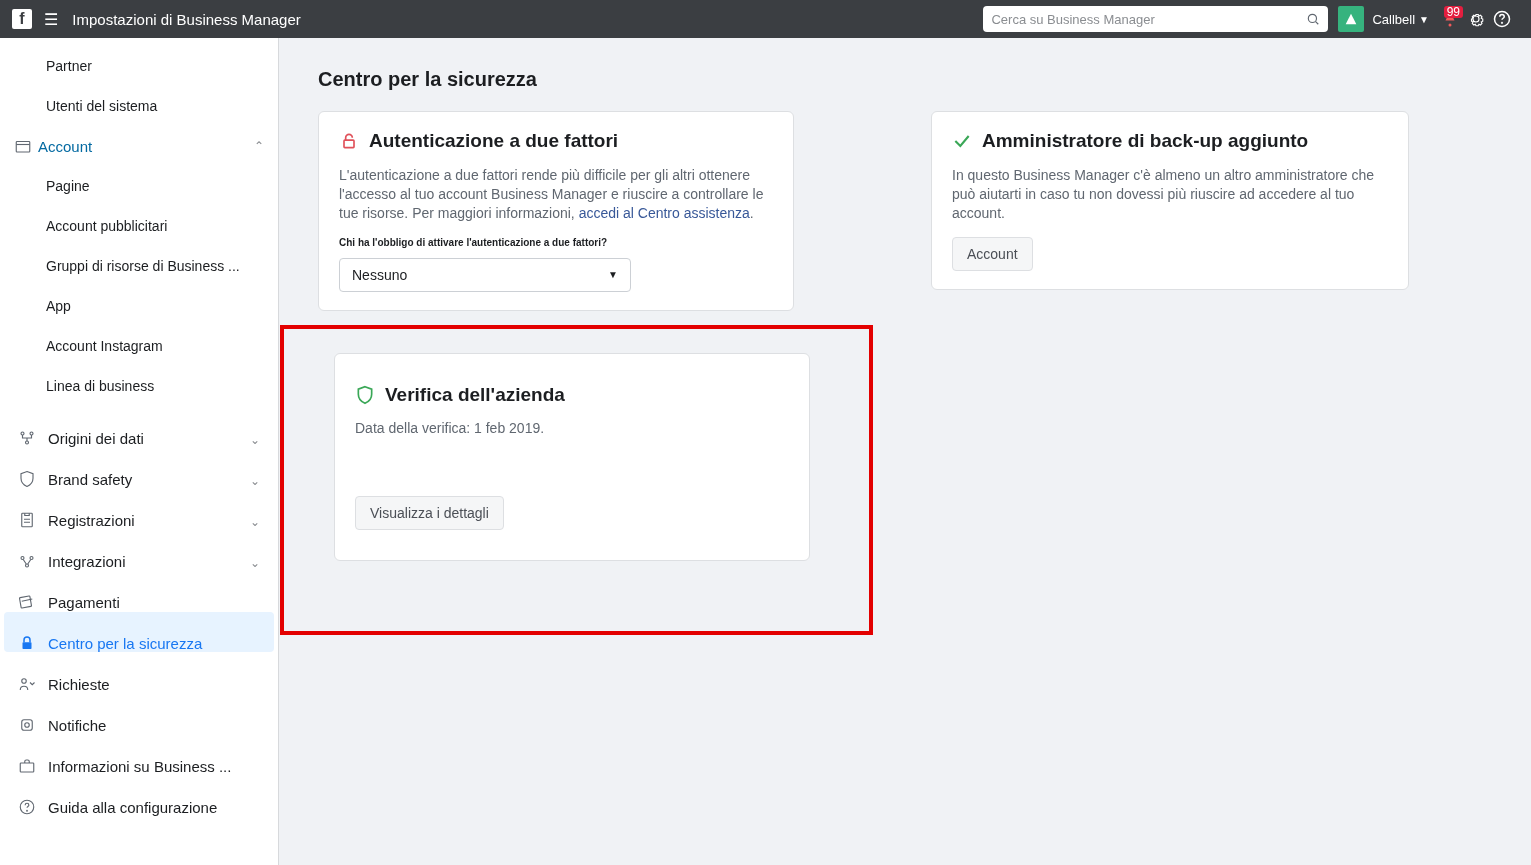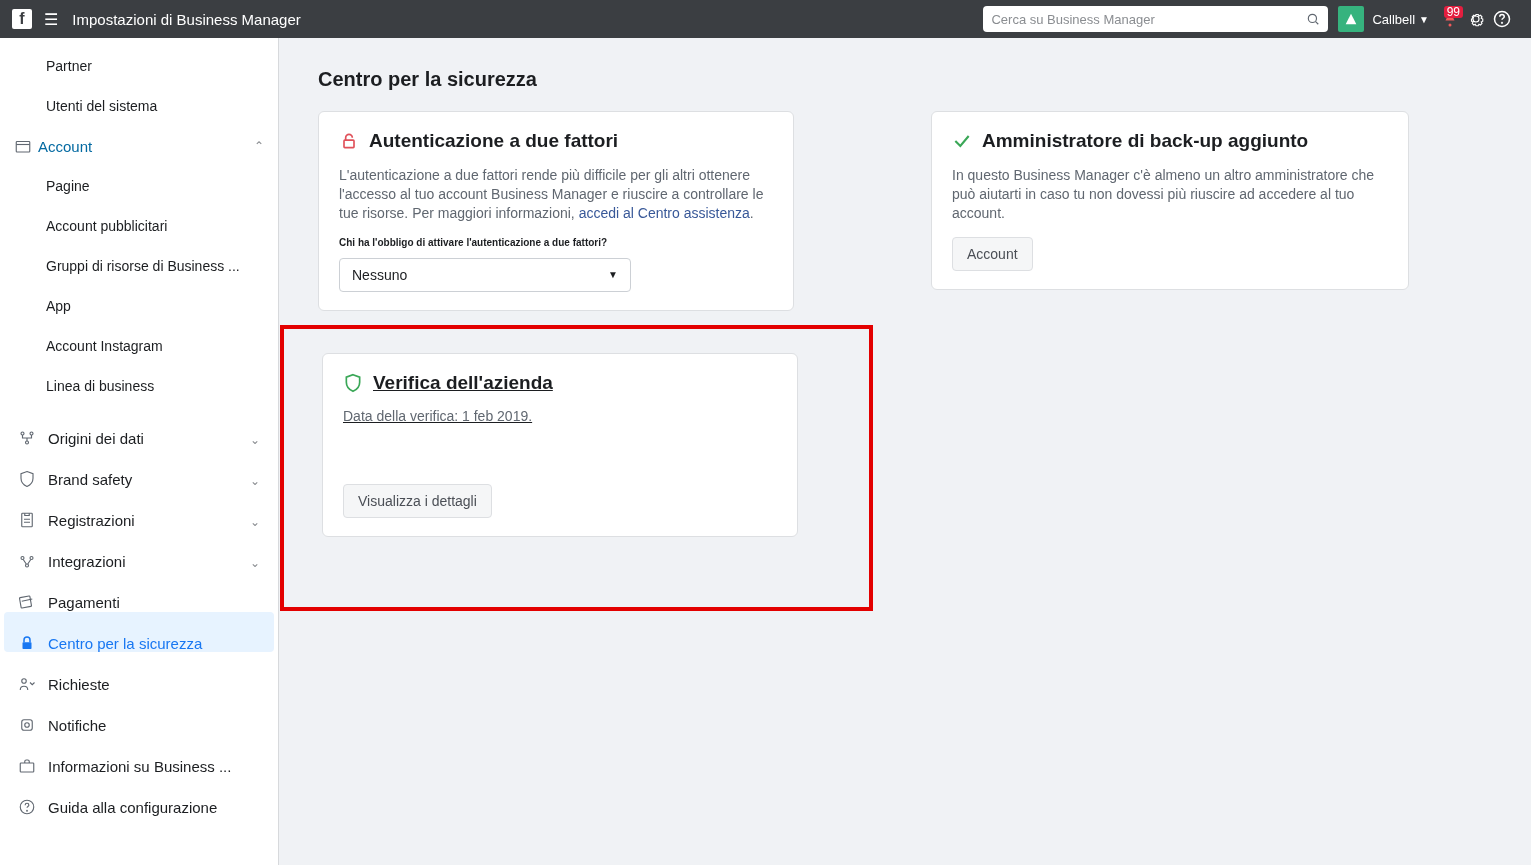--- a/index.html
+++ b/index.html
@@ -253,24 +253,23 @@
   margin-top: 14px;
   width: 593px;
   padding: 24px 34px 70px 34px;
   position: relative;
   left: -38px;
 }
 .card-in-highlight {
   background: #fff;
   border: 1px solid #dddfe2;
   border-radius: 6px;
-  padding: 18px 20px;
+  padding: 30px 20px;
   width: 476px;
-  margin-left: 4px;
-  text-decoration: underline;
+  margin-left: 16px;
 }
 .verify-date {
   color: #606770;
   font-size: 14px;
   margin-bottom: 60px;
 }
 svg { display: block; }
 </style>
 </head>
 <body>

